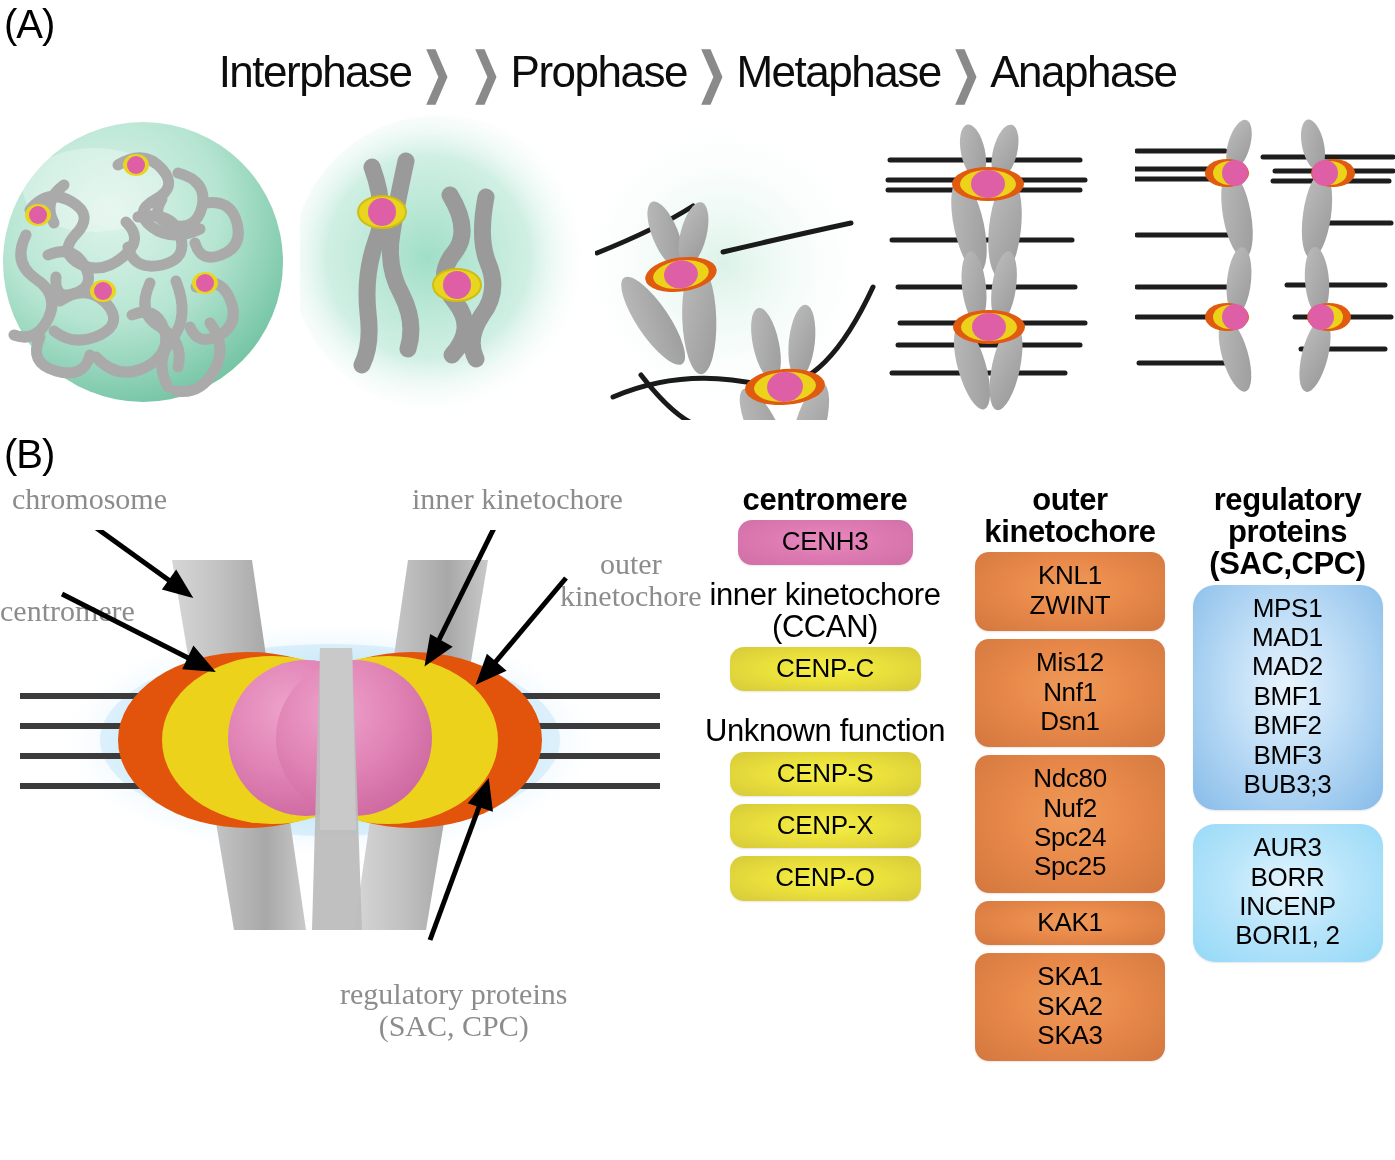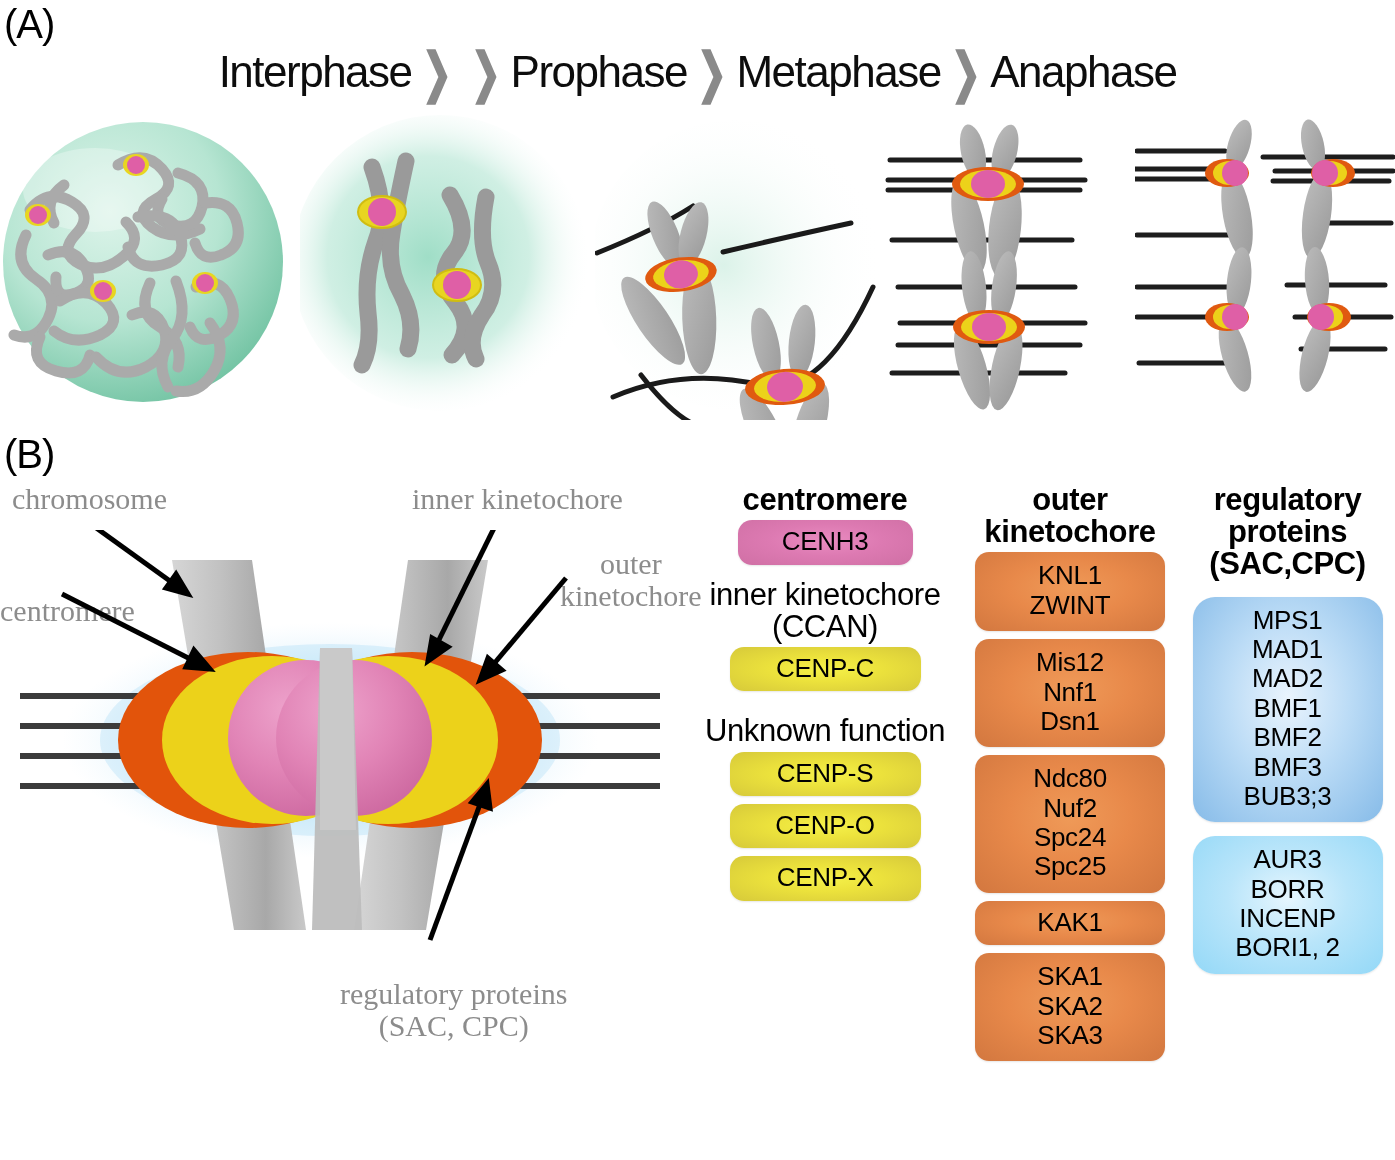--- a/index.html
+++ b/index.html
@@ -441,22 +441,22 @@
       <div class="pill pink">CENH3</div>
     </div>
     <div class="col-heading light" style="margin-top:14px;">inner kinetochore
 (CCAN)</div>
     <div class="group-block">
       <div class="pill yellow">CENP-C</div>
     </div>
     <div class="col-heading light" style="margin-top:24px;">Unknown function</div>
     <div class="group-block">
       <div class="pill yellow">CENP-S</div>
+      <div class="pill yellow">CENP-X</div>
       <div class="pill yellow">CENP-O</div>
-      <div class="pill yellow">CENP-X</div>
     </div>
   </div>
 
   <div class="legend-col" id="col-outer">
     <div class="col-heading">outer
 kinetochore</div>
     <div class="group-block">
       <div class="pill orange tall">KNL1
 ZWINT</div>
       <div class="pill orange tall">Mis12
@@ -471,21 +471,21 @@
 SKA2
 SKA3</div>
     </div>
   </div>
 
   <div class="legend-col" id="col-reg">
     <div class="col-heading">regulatory
 proteins
 (SAC,CPC)</div>
     <div class="group-block">
-      <div class="pill blue tall" style="margin-top:16px;">MPS1
+      <div class="pill blue tall" style="margin-top:4px;">MPS1
 MAD1
 MAD2
 BMF1
 BMF2
 BMF3
 BUB3;3</div>
       <div class="pill cyan tall" style="margin-top:14px;">AUR3
 BORR
 INCENP
 BORI1, 2</div>

